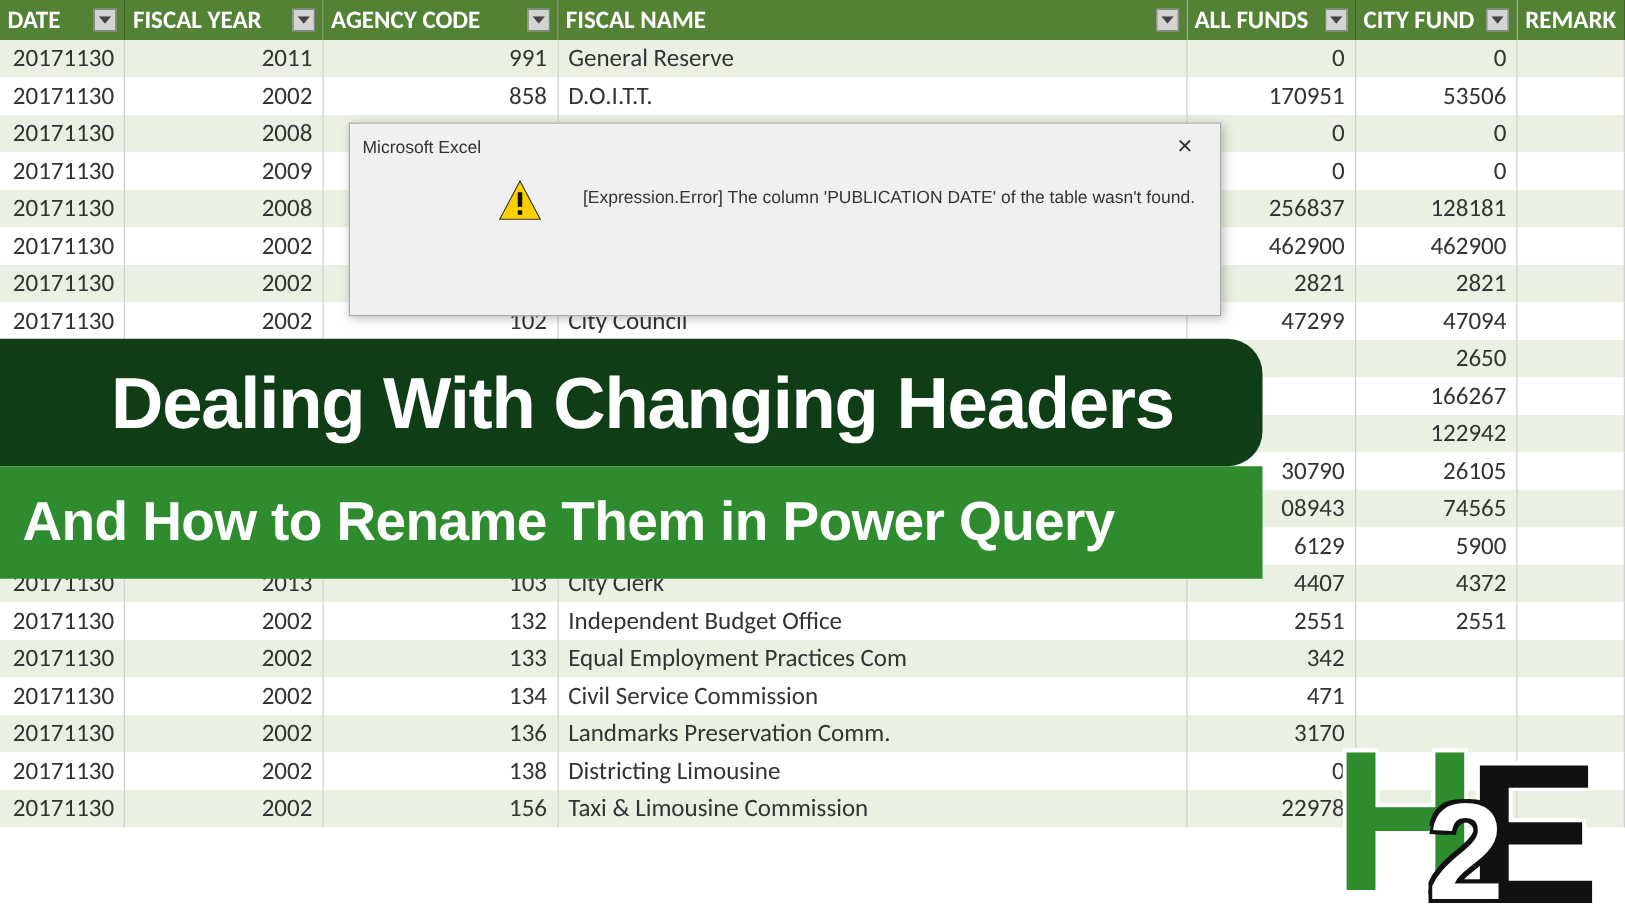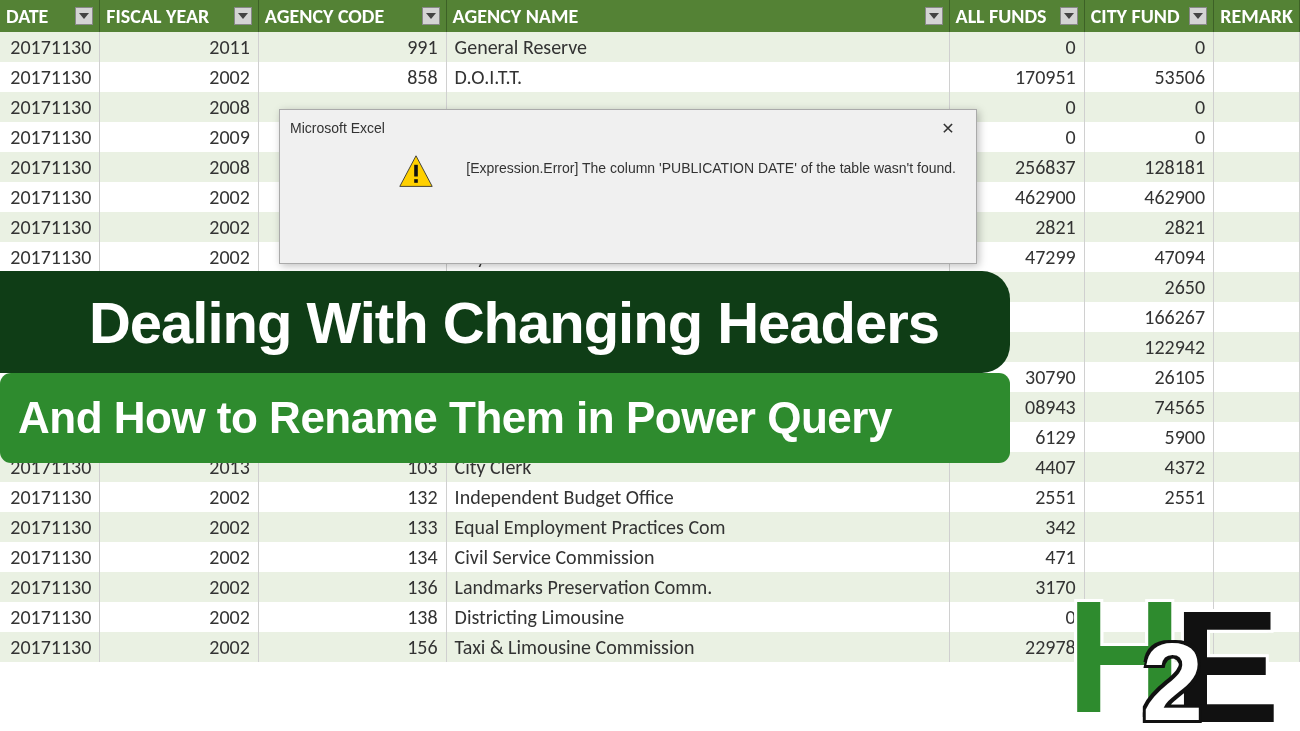--- a/index.html
+++ b/index.html
@@ -10,32 +10,32 @@
 .table th { background: #548235; color: #fff; font-weight: bold; text-align: left; padding: 4px 6px; border-right: 1px solid #3d6126; position: relative; white-space: nowrap; }
 .table th .th-wrap { display: flex; justify-content: space-between; align-items: center; gap: 0; }
 .dropdown-btn { width: 18px; height: 18px; background: #d4d4d4; border: 1px solid #888; display: inline-flex; align-items: center; justify-content: center; cursor: pointer; }
 .dropdown-btn svg { width: 10px; height: 6px; }
 .table td { padding: 3px 8px; border-right: 1px solid #d0d0d0; white-space: nowrap; color: #333; }
 .table tr.even td { background: #eaf1e3; }
 .table tr.odd td { background: #fff; }
 .col-date, .col-year, .col-code, .col-allfunds, .col-cityfund { text-align: right; }
 .col-name { text-align: left; }
 
-.dialog { position: absolute; top: 109px; left: 279px; width: 698px; height: 155px; background: #f0f0f0; border: 1px solid #aaa; box-shadow: 2px 2px 8px rgba(0,0,0,0.25); font-family: 'Segoe UI', sans-serif; }
+.dialog { position: absolute; top: 98px; left: 279px; width: 698px; height: 155px; background: #f0f0f0; border: 1px solid #aaa; box-shadow: 2px 2px 8px rgba(0,0,0,0.25); font-family: 'Segoe UI', sans-serif; }
 .dialog-title { font-size: 14px; padding: 6px 10px; color: #333; display: flex; justify-content: space-between; align-items: center; }
 .dialog-close { width: 36px; height: 24px; display: flex; align-items: center; justify-content: center; cursor: pointer; font-size: 16px; color: #333; }
 .dialog-body { display: flex; align-items: flex-start; padding: 8px 20px 4px 20px; gap: 32px; justify-content: flex-end; }
 .warning-icon { width: 36px; height: 36px; flex-shrink: 0; }
 .dialog-msg { font-size: 14px; color: #333; padding-top: 6px; }
 .dialog-actions { text-align: center; padding: 8px 0 12px 0; }
 .ok-btn { width: 88px; height: 26px; background: #e1e1e1; border: 2px solid #0078d7; font-size: 13px; cursor: pointer; }
 
 .banner1 { position: absolute; top: 271px; left: 0; width: 1010px; height: 102px; background: #0f3d16; border-radius: 0 28px 28px 0; display: flex; align-items: center; padding-left: 18px; justify-content: center; }
 .banner1-text { color: #fff; font-family: Arial, sans-serif; font-size: 58px; font-weight: 900; letter-spacing: -1px; }
-.banner2 { position: absolute; top: 373px; left: 0; width: 1010px; height: 90px; background: #2e8b2e; display: flex; align-items: center; padding-left: 18px; border-radius: 11px; }
+.banner2 { position: absolute; top: 373px; left: 0; width: 1010px; height: 90px; background: #2e8b2e; display: flex; align-items: center; padding-left: 18px; }
 .banner2-text { color: #fff; font-family: Arial, sans-serif; font-size: 44px; font-weight: 900; letter-spacing: -0.5px; }
 
 .logo { position: absolute; bottom: 0px; right: 20px; font-family: Arial, sans-serif; font-weight: 900; display: flex; align-items: center; }
 .logo-h { font-size: 160px; color: #2e8b2e; line-height: 0.8; text-shadow: -3px -3px 0 #fff, 3px -3px 0 #fff, -3px 3px 0 #fff, 3px 3px 0 #fff; }
 .logo-2 { font-size: 110px; color: #fff; line-height: 0.8; margin-left: -40px; margin-top: 50px; z-index: 2; text-shadow: -3px -3px 0 #111, 3px -3px 0 #111, -3px 3px 0 #111, 3px 3px 0 #111; }
 .logo-e { font-size: 160px; color: #111; line-height: 0.8; margin-left: -30px; margin-top: 20px; text-shadow: -3px -3px 0 #fff, 3px -3px 0 #fff, -3px 3px 0 #fff, 3px 3px 0 #fff; }
 </style>
 </head>
 <body>
 
@@ -77,21 +77,21 @@
               <span>AGENCY CODE</span>
               <span class="dropdown-btn">
                 <svg viewBox="0 0 10 6">
                   <polygon points="0,0 10,0 5,6" fill="#444"></polygon>
                 </svg>
               </span>
             </div>
           </th>
 <th>
             <div class="th-wrap">
-              <span>AGENCY NAME</span>
+              <span>FISCAL NAME</span>
               <span class="dropdown-btn">
                 <svg viewBox="0 0 10 6">
                   <polygon points="0,0 10,0 5,6" fill="#444"></polygon>
                 </svg>
               </span>
             </div>
           </th>
 <th>
             <div class="th-wrap">
               <span>ALL FUNDS</span>

